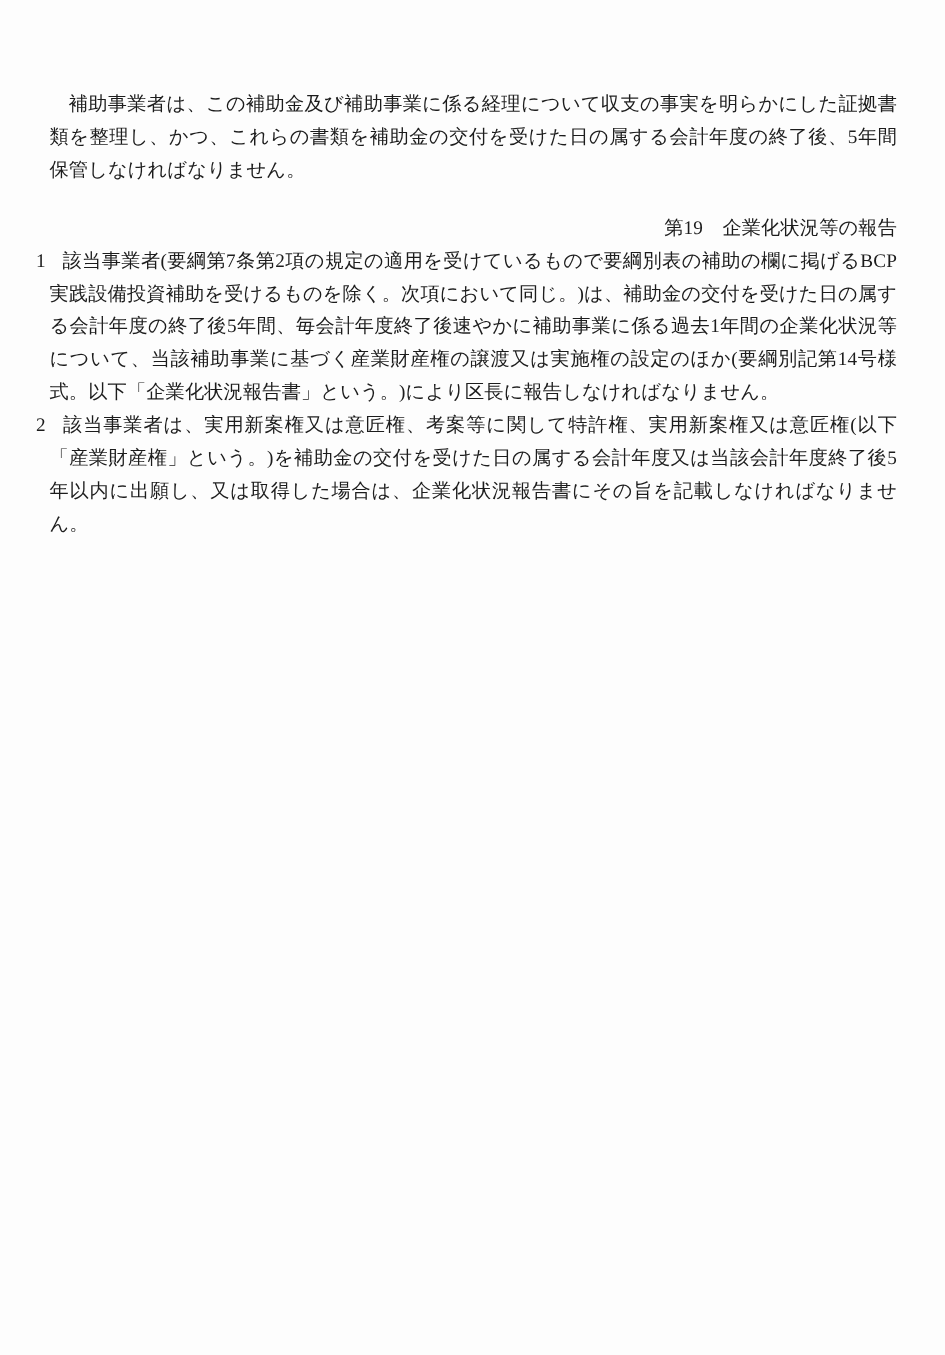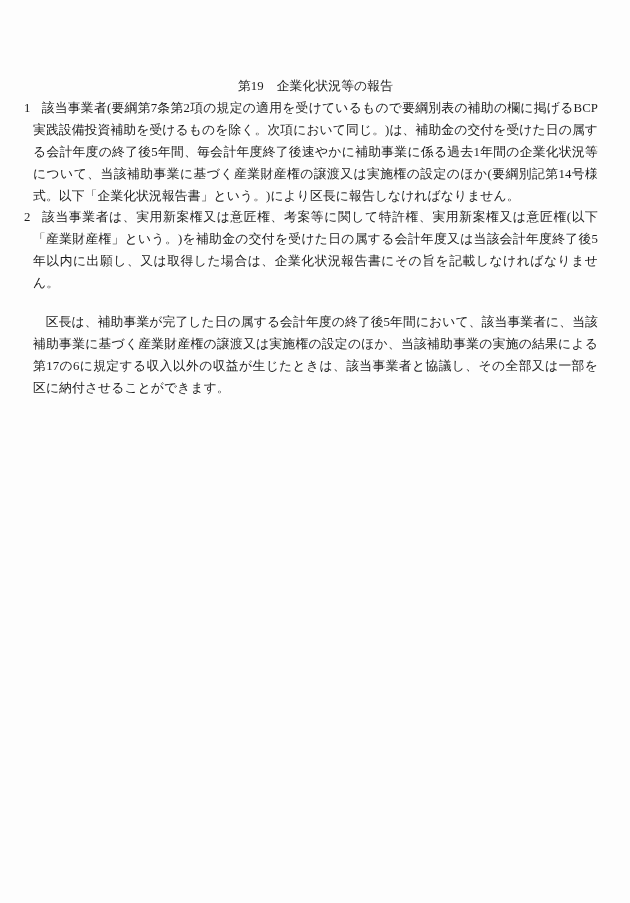--- a/index.html
+++ b/index.html
@@ -36,45 +36,45 @@
   }
   
   .section {
     margin-top: 17px;
   }
   .section-heading {
     font-weight: normal;
     font-size: 12.8px;
     line-height: 21.9px;
     margin: 0;
-    text-align: center;
+    text-align: right;
   }
   
   .item {
     padding-left: 9px;
     text-indent: -9px;
   }
   .item-num {
     margin-right: 11px;
   }
 </style>
 </head>
 <body>
 
 <div class="page">
   <div class="content">
 
+    <p class="para-indent">補助事業者は、この補助金及び補助事業に係る経理について収支の事実を明らかにした証拠書類を整理し、かつ、これらの書類を補助金の交付を受けた日の属する会計年度の終了後、5年間保管しなければなりません。</p>
 
     <div class="section">
       <p class="section-heading">第19　企業化状況等の報告</p>
 
       <p class="item"><span class="item-num">1</span><span>該当事業者(要綱第7条第2項の規定の適用を受けているもので要綱別表の補助の欄に掲げるBCP実践設備投資補助を受けるものを除く。次項において同じ。)は、補助金の交付を受けた日の属する会計年度の終了後5年間、毎会計年度終了後速やかに補助事業に係る過去1年間の企業化状況等について、当該補助事業に基づく産業財産権の譲渡又は実施権の設定のほか(要綱別記第14号様式。以下「企業化状況報告書」という。)により区長に報告しなければなりません。</span></p>
 
       <p class="item"><span class="item-num">2</span><span>該当事業者は、実用新案権又は意匠権、考案等に関して特許権、実用新案権又は意匠権(以下「産業財産権」という。)を補助金の交付を受けた日の属する会計年度又は当該会計年度終了後5年以内に出願し、又は取得した場合は、企業化状況報告書にその旨を記載しなければなりません。</span></p>
     </div>
 
     <div class="section">
 
-      <p class="para-indent">区長は、補助事業が完了した日の属する会計年度の終了後5年間において、該当事業者に、当該補助事業に基づく産業財産権の譲渡又は実施権の設定のほか、当該補助事業の実施の結果による第17の6に規定する収入以外の収益が生じたときは、該当事業者と協議し、その全部又は一部を区に納付させることができます。</p>
     </div>
 
   </div>
 </div>
 
 </body></html>

